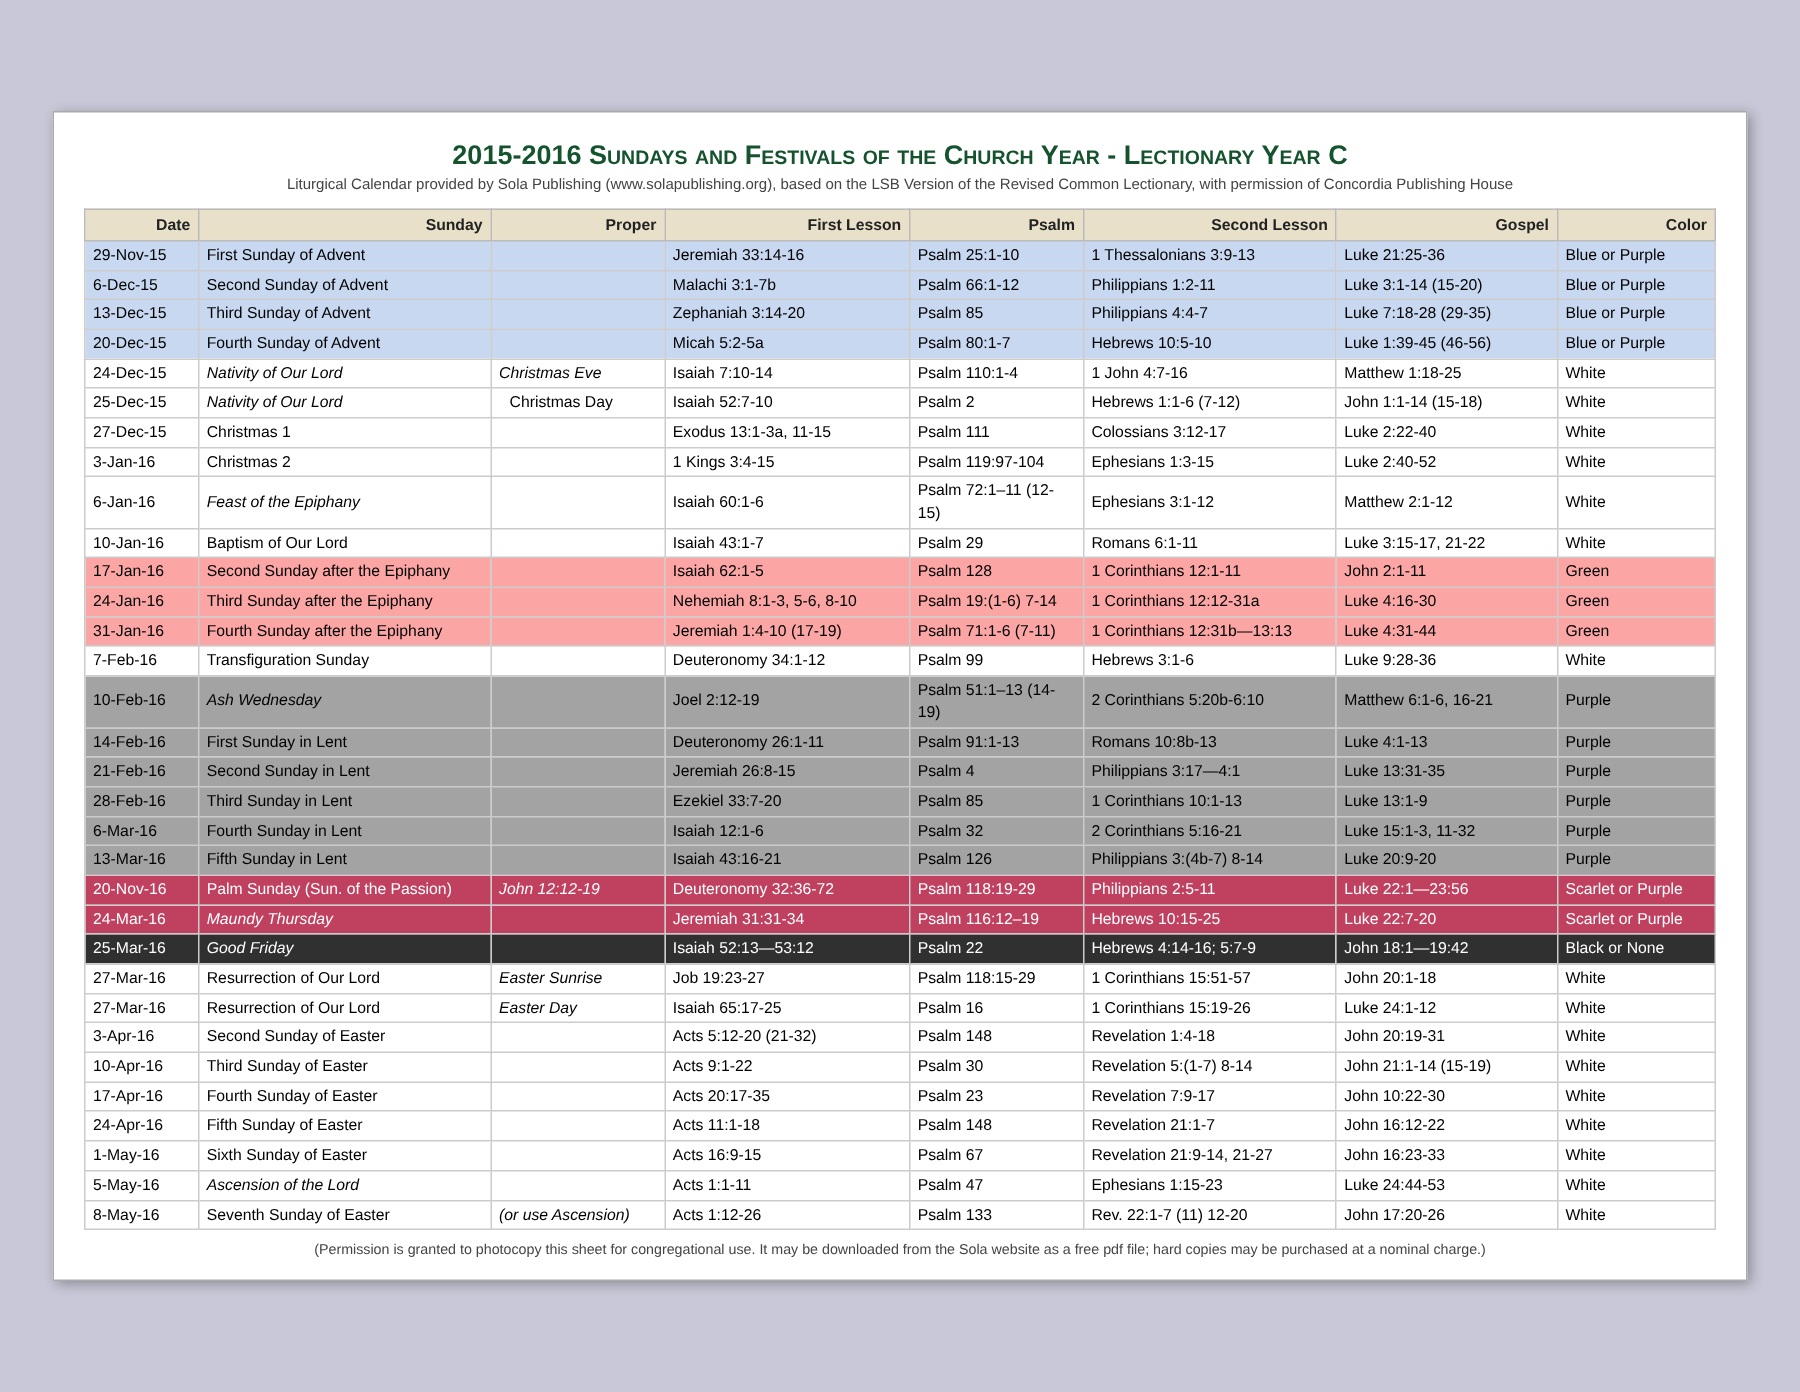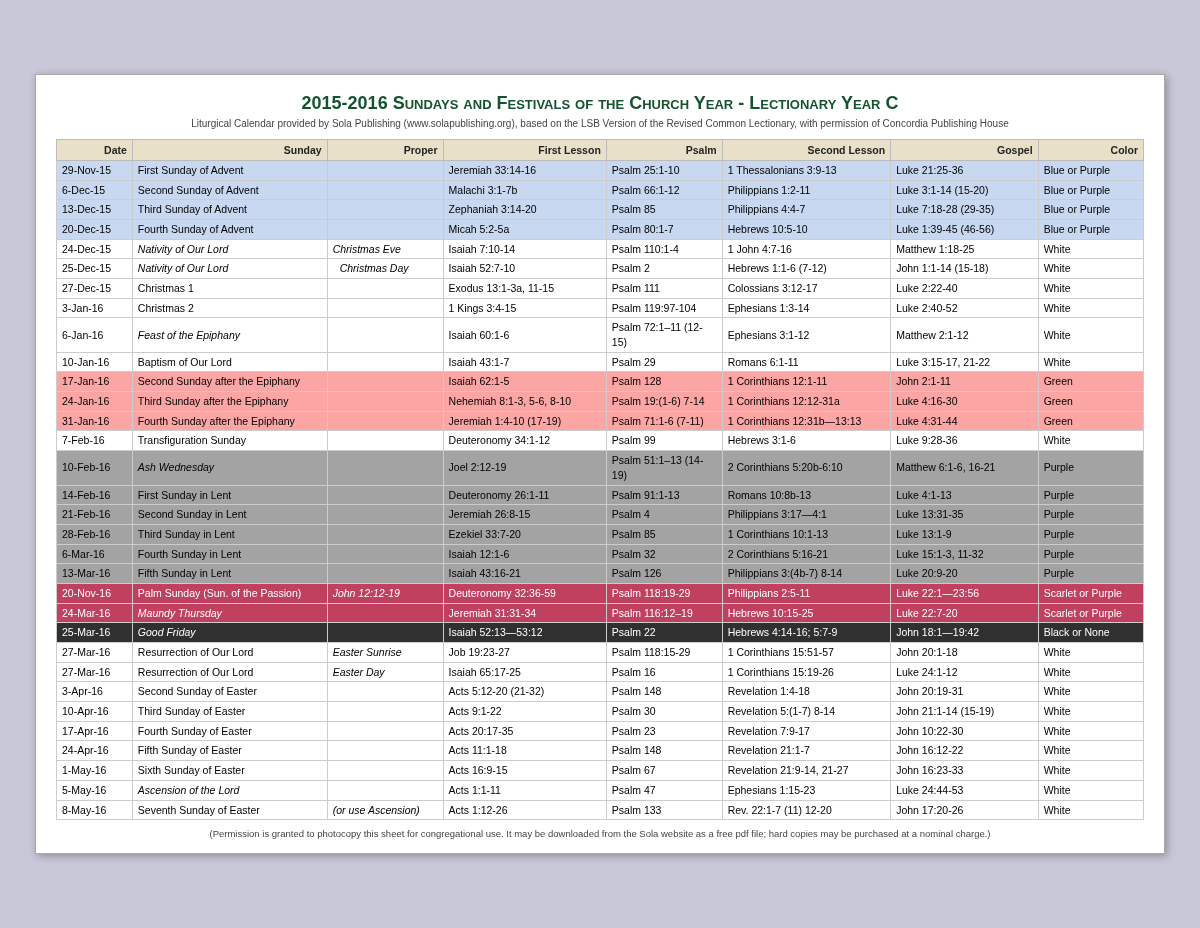--- a/index.html
+++ b/index.html
@@ -142,21 +142,21 @@
           <td style="font-style: italic;">Christmas Eve</td>
           <td>Isaiah 7:10-14</td>
           <td>Psalm 110:1-4</td>
           <td>1 John 4:7-16</td>
           <td>Matthew 1:18-25</td>
           <td>White</td>
         </tr>
         <tr class="row-white">
           <td>25-Dec-15</td>
           <td style="font-style: italic;">Nativity of Our Lord</td>
-          <td style="font-style: italic; padding-left: 12px;">Christmas Day</td>
+          <td style=" padding-left: 12px;">Christmas Day</td>
           <td>Isaiah 52:7-10</td>
           <td>Psalm 2</td>
           <td>Hebrews 1:1-6 (7-12)</td>
           <td>John 1:1-14 (15-18)</td>
           <td>White</td>
         </tr>
         <tr class="row-white">
           <td>27-Dec-15</td>
           <td>Christmas 1</td>
           <td></td>
@@ -165,21 +165,21 @@
           <td>Colossians 3:12-17</td>
           <td>Luke 2:22-40</td>
           <td>White</td>
         </tr>
         <tr class="row-white">
           <td>3-Jan-16</td>
           <td>Christmas 2</td>
           <td></td>
           <td>1 Kings 3:4-15</td>
           <td>Psalm 119:97-104</td>
-          <td>Ephesians 1:3-14</td>
+          <td>Ephesians 1:3-15</td>
           <td>Luke 2:40-52</td>
           <td>White</td>
         </tr>
         <tr class="row-white">
           <td>6-Jan-16</td>
           <td style="font-style: italic;">Feast of the Epiphany</td>
           <td></td>
           <td>Isaiah 60:1-6</td>
           <td>Psalm 72:1–11 (12-15)</td>
           <td>Ephesians 3:1-12</td>
@@ -293,21 +293,21 @@
           <td>Isaiah 43:16-21</td>
           <td>Psalm 126</td>
           <td>Philippians 3:(4b-7) 8-14</td>
           <td>Luke 20:9-20</td>
           <td>Purple</td>
         </tr>
         <tr class="row-scarlet">
           <td>20-Nov-16</td>
           <td>Palm Sunday (Sun. of the Passion)</td>
           <td style="font-style: italic;">John 12:12-19</td>
-          <td>Deuteronomy 32:36-59</td>
+          <td>Deuteronomy 32:36-72</td>
           <td>Psalm 118:19-29</td>
           <td>Philippians 2:5-11</td>
           <td>Luke 22:1—23:56</td>
           <td>Scarlet or Purple</td>
         </tr>
         <tr class="row-scarlet">
           <td>24-Mar-16</td>
           <td style="font-style: italic;">Maundy Thursday</td>
           <td></td>
           <td>Jeremiah 31:31-34</td>

